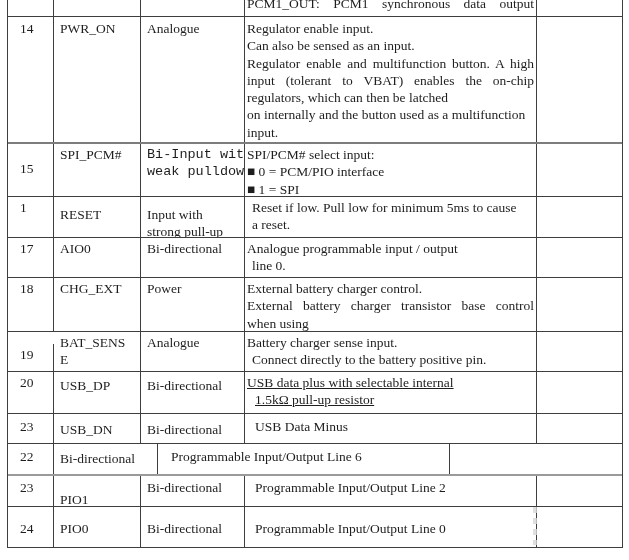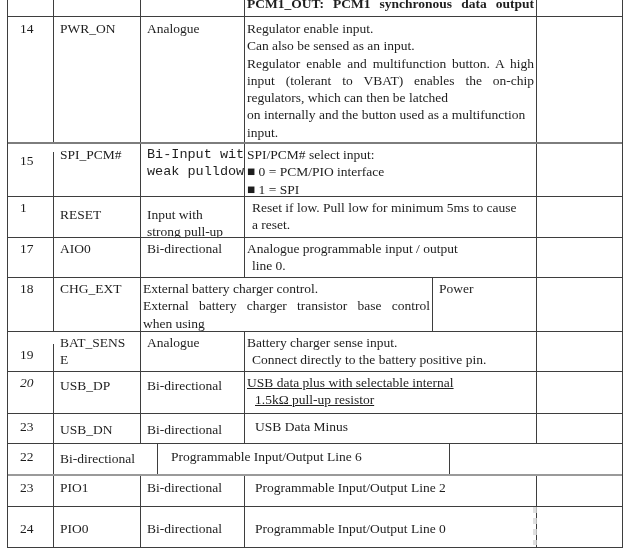--- a/index.html
+++ b/index.html
@@ -52,21 +52,21 @@
     background:repeating-linear-gradient(180deg,#d8d8d8 0 6px,transparent 6px 11px);
     opacity:.8;
   }
 </style>
 </head>
 <body>
 
 <div id="page">
   <div id="pintable">
 
-    <div class="trow no-top" style="height:16px;font-weight:bold;">
+    <div class="trow no-top" style="height:16px;">
       <div class="cell c-pin"></div>
       <div class="cell c-name"></div>
       <div class="cell c-type"></div>
       <div class="cell c-desc">
         <span class="jl clip-top">PCM1_OUT: PCM1 synchronous data output</span>
       </div>
       <div class="cell c-notes"></div>
     </div>
 
     <div id="rows-host">
@@ -85,21 +85,21 @@
             <span class="dl">Can also be sensed as an input.</span>
             <span class="jl">Regulator enable and multifunction button. A high</span>
             <span class="jl">input (tolerant to VBAT) enables the on-chip</span>
             <span class="dl">regulators, which can then be latched</span>
             <span class="dl">on internally and the button used as a multifunction</span>
             <span class="dl">input.</span>
           </div>
           <div class="cell c-notes"></div>
         </div>
         <div class="trow" style="height: 54px; border-top: 2px solid rgb(125, 125, 125);">
-          <div class="cell c-pin" style="padding-top: 0; margin-top: 8px;">
+          <div class="cell c-pin" style="padding-top: 16px;">
             <span class="dl">15</span>
           </div>
           <div class="cell c-name" style="padding-top: 2px;">
             <span class="dl">SPI_PCM#</span>
           </div>
           <div class="cell c-type" style="padding-top: 2px; font-family: Liberation Mono, monospace;">
             <span class="dl">Bi-Input with</span>
             <span class="dl">weak pulldown</span>
           </div>
           <div class="cell c-desc" style="padding-top: 2px;">
@@ -142,49 +142,49 @@
           </div>
           <div class="cell c-notes"></div>
         </div>
         <div class="trow" style="height: 54px;">
           <div class="cell c-pin" style="padding-top: 2px;">
             <span class="dl">18</span>
           </div>
           <div class="cell c-name" style="padding-top: 2px;">
             <span class="dl">CHG_EXT</span>
           </div>
+          <div class="cell c-type" style="padding-top: 2px;">
+            <span class="dl">Power</span>
+          </div>
           <div class="cell c-desc" style="padding-top: 2px;">
             <span class="dl">External battery charger control.</span>
             <span class="jl">External battery charger transistor base control</span>
             <span class="dl">when using</span>
           </div>
-          <div class="cell c-type" style="padding-top: 2px;">
-            <span class="dl">Power</span>
-          </div>
           <div class="cell c-notes"></div>
         </div>
         <div class="trow" style="height: 40px;">
           <div class="cell c-pin" style="padding-top: 2px; margin-top: 12px;">
             <span class="dl">19</span>
           </div>
           <div class="cell c-name" style="padding-top: 2px;">
             <span class="dl">BAT_SENS</span>
             <span class="dl">E</span>
           </div>
           <div class="cell c-type" style="padding-top: 2px;">
             <span class="dl">Analogue</span>
           </div>
           <div class="cell c-desc" style="padding-top: 2px;">
             <span class="dl">Battery charger sense input.</span>
             <span class="dl in1">Connect directly to the battery positive pin.</span>
           </div>
           <div class="cell c-notes"></div>
         </div>
         <div class="trow" style="height: 42px;">
-          <div class="cell c-pin" style="padding-top: 2px; font-style: italic;">
+          <div class="cell c-pin" style="padding-top: 2px;">
             <span class="dl">20</span>
           </div>
           <div class="cell c-name" style="padding-top: 5px; font-family: Liberation Serif, serif;">
             <span class="dl">USB_DP</span>
           </div>
           <div class="cell c-type" style="padding-top: 5px;">
             <span class="dl">Bi-directional</span>
           </div>
           <div class="cell c-desc" style="padding-top: 2px; text-decoration: underline;">
             <span class="dl">USB data plus with selectable internal</span>
@@ -216,21 +216,21 @@
           </div>
           <div class="cell c-desc" style="padding-top: 4px;">
             <span class="dl in3">Programmable Input/Output Line 6</span>
           </div>
           <div class="cell c-notes"></div>
         </div>
         <div class="trow" style="height: 32px; border-top: 2px solid rgb(154, 154, 154);">
           <div class="cell c-pin" style="padding-top: 3px;">
             <span class="dl">23</span>
           </div>
-          <div class="cell c-name" style="padding-top: 3px;">
+          <div class="cell c-name" style="padding-top: 15px;">
             <span class="dl">PIO1</span>
           </div>
           <div class="cell c-type" style="padding-top: 3px;">
             <span class="dl">Bi-directional</span>
           </div>
           <div class="cell c-desc" style="padding-top: 3px;">
             <span class="dl in2">Programmable Input/Output Line 2</span>
           </div>
           <div class="cell c-notes"></div>
         </div>

